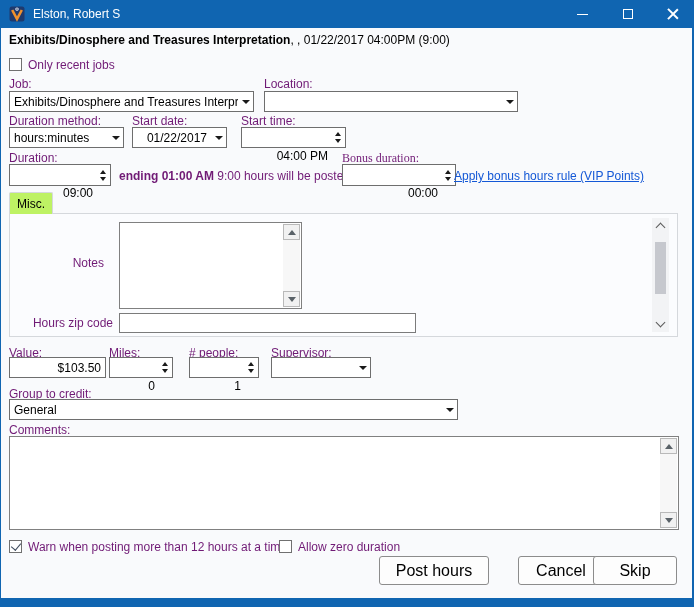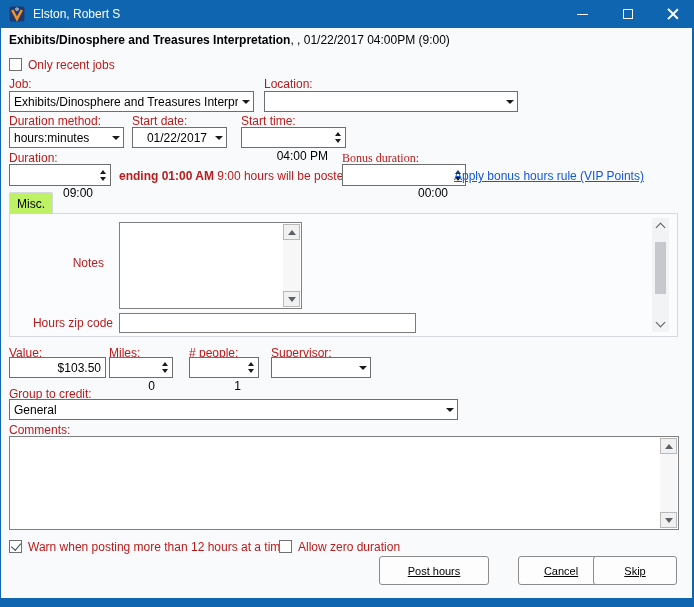--- a/index.html
+++ b/index.html
@@ -21,21 +21,21 @@
   .glyph-max { width:10px; height:10px; border:1px solid #fff; }
   .glyph-close { position:relative; width:12px; height:12px; }
   .glyph-close::before, .glyph-close::after { content:""; position:absolute; left:5px; top:-1px;
       width:1.5px; height:14px; background:#fff; }
   .glyph-close::before { transform:rotate(45deg); }
   .glyph-close::after  { transform:rotate(-45deg); }
 
   .bottom-band { position:absolute; left:0; bottom:0; width:694px; height:9px; background:#1065B1; }
 
   
-  .lbl { position:absolute; white-space:nowrap; color:#b91c1c; }
+  .lbl { position:absolute; white-space:nowrap; color:#701a75; }
   .header-line { position:absolute; left:8px; top:33px; white-space:nowrap; }
   .header-line b { font-weight:bold; }
 
   .combo { position:absolute; background:#fff; border:1px solid #6E6E6E; display:flex; align-items:stretch; }
   .combo .txt { flex:1; display:flex; align-items:center; padding:0 4px; white-space:nowrap; overflow:hidden; }
   .combo.right .txt { justify-content:flex-end; }
   .combo .arr { width:15px; display:flex; align-items:center; justify-content:center; }
   .arr-d { width:0; height:0; border-left:4px solid transparent; border-right:4px solid transparent; border-top:4px solid #1a1a1a; }
 
   .spin { position:absolute; background:#fff; border:1px solid #6E6E6E; display:flex; align-items:stretch; }
@@ -73,21 +73,21 @@
 
   
   .sb-modern { position:absolute; background:#F2F3F5; display:flex; flex-direction:column;
                align-items:center; justify-content:space-between; }
   .chev { width:7px; height:7px; border-right:1.6px solid #5A5A5A; border-bottom:1.6px solid #5A5A5A; }
   .chev.up { transform:rotate(-135deg); margin-top:6px; }
   .chev.down { transform:rotate(45deg); margin-bottom:6px; }
   .sb-thumb { position:absolute; left:3px; width:11px; background:#C6C8CE; }
 
   .btn { position:absolute; background:#FDFDFD; border:1px solid #8C8C8C; border-radius:3px;
-         display:flex; align-items:center; justify-content:center; font-size:11px;text-decoration:underline; }
+         display:flex; align-items:center; justify-content:center; font-size:16px; }
   .btn-post::first-letter { text-decoration:underline; }
 </style>
 </head>
 <body>
 
 <div class="window">
 
   <div class="titlebar">
     <svg class="app-icon" viewBox="0 0 16 16" width="16" height="16">
       <rect x="0.5" y="0.5" width="15" height="15" rx="2.5" fill="#1E3A6E"></rect>
@@ -161,21 +161,21 @@
   <div class="spin" style="left:8px; top:164px; width:102px; height:22px;">
     <span class="txt">09:00</span>
     <span class="btns">
         <span class="tri-u"></span>
         <span class="tri-d"></span>
       </span>
   </div>
   <span class="lbl" style="left:118px; top:169px;"><b>ending 01:00 AM</b><span> 9:00 hours will be posted</span></span>
 
   <span class="lbl" style="left:341px; top:151px;font-family:Liberation Serif, serif;">Bonus duration:</span>
-  <div class="spin" style="left:341px; top:164px; width:124px; height:22px;">
+  <div class="spin" style="left:341px; top:164px; width:114px; height:22px;">
     <span class="txt">00:00</span>
     <span class="btns">
         <span class="tri-u"></span>
         <span class="tri-d"></span>
       </span>
   </div>
   <a class="link" style="left:453px; top:169px;" href="#">Apply bonus hours rule (VIP Points)</a>
 
   <div class="tab">Misc.</div>
   <div class="panel"></div>

